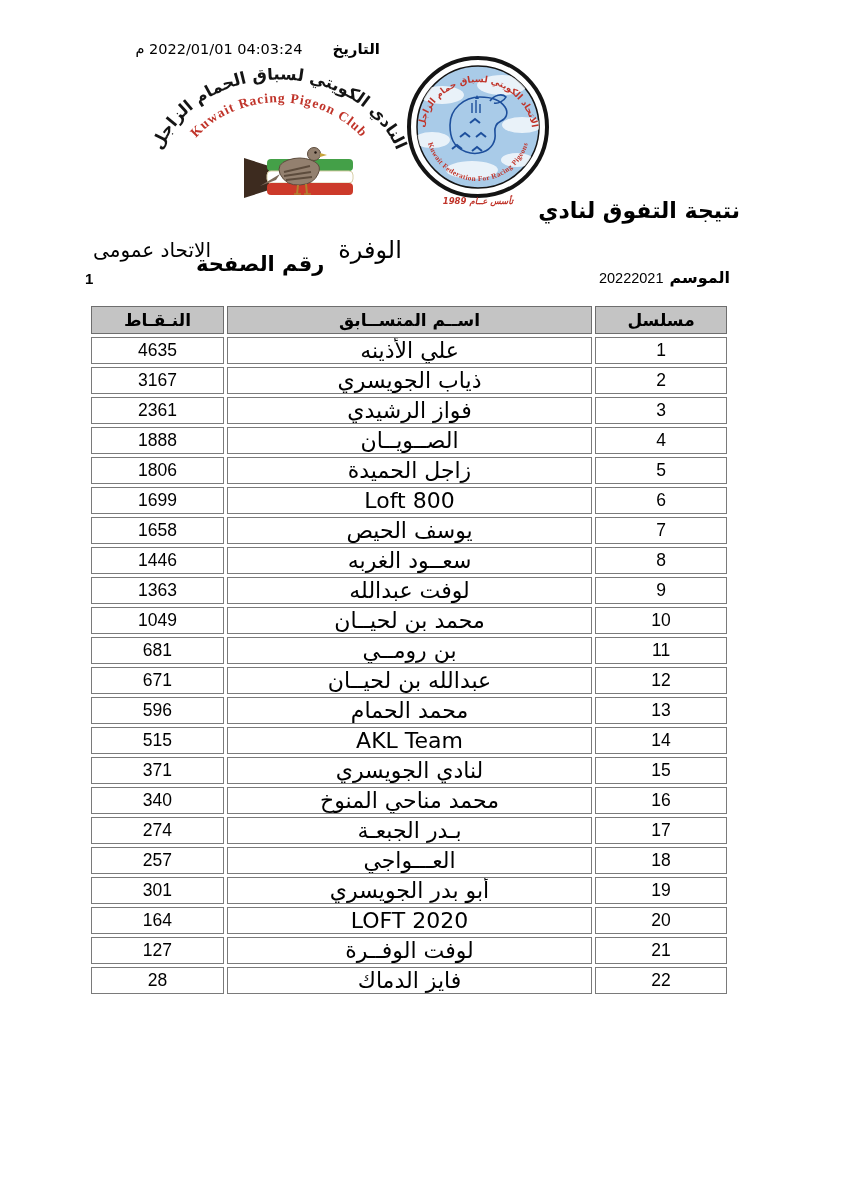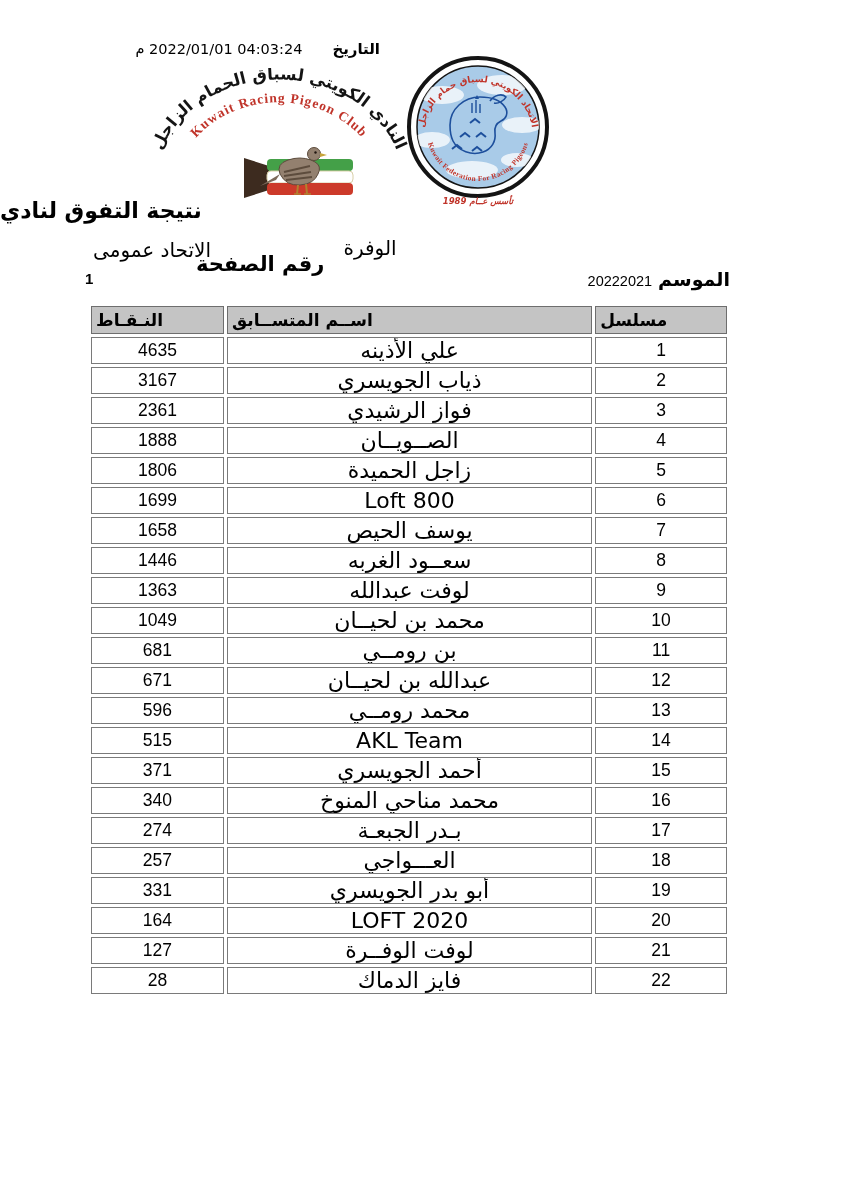--- a/index.html
+++ b/index.html
@@ -6,36 +6,36 @@
   body{width:848px;height:1200px;position:relative;font-family:"DejaVu Sans",sans-serif;color:#000;overflow:hidden;}
 
   
   .date-row{position:absolute;top:40px;left:50px;width:330px;direction:rtl;display:flex;align-items:baseline;gap:30px;font-size:14.5px;}
   .date-label{font-weight:bold;font-size:15px;}
   .date-value{letter-spacing:.3px;}
 
   .logo-left{position:absolute;top:68px;left:148px;width:262px;height:135px;}
   .logo-center{position:absolute;top:55px;left:402px;width:152px;height:152px;}
 
-  .page-title{position:absolute;top:198px;left:0;width:740px;text-align:left;font-size:22px;font-weight:bold;direction:rtl;}
-  .club-name{position:absolute;top:236px;left:0;width:740px;text-align:center;font-size:20px;direction:rtl;}
+  .page-title{position:absolute;top:198px;left:0;width:740px;text-align:right;font-size:22px;font-weight:bold;direction:rtl;}
+  .club-name{position:absolute;top:236px;left:0;width:740px;text-align:center;font-size:24px;direction:rtl;}
   .federation-label{position:absolute;top:238px;left:93px;font-size:20px;direction:rtl;}
 
   .season-row{position:absolute;top:268px;left:590px;width:140px;direction:rtl;display:flex;align-items:baseline;gap:6px;justify-content:flex-start;}
-  .season-label{font-weight:bold;font-size:19px;}
+  .season-label{font-weight:bold;font-size:16px;}
   .season-value{font-size:14.5px;font-family:"Liberation Sans","DejaVu Sans",sans-serif;}
   .pageno-label{position:absolute;top:252px;left:196px;font-weight:bold;font-size:21px;direction:rtl;}
   .pageno-value{position:absolute;top:270px;left:85px;font-weight:bold;font-size:15px;font-family:"Liberation Sans","DejaVu Sans",sans-serif;}
 
   
   table.results{position:absolute;top:303px;left:88px;width:642px;border-collapse:separate;border-spacing:3px 3px;direction:rtl;table-layout:fixed;}
   .results col.c-serial{width:130px;}
   .results col.c-name{width:360px;}
   .results col.c-points{width:131px;}
-  .results th{background:#c4c4c4;border:1px solid #6e6e6e;height:26px;font-size:17px;font-weight:bold;text-align:left;vertical-align:middle;padding:0 4px;}
+  .results th{background:#c4c4c4;border:1px solid #6e6e6e;height:26px;font-size:17px;font-weight:bold;text-align:center;vertical-align:middle;padding:0 4px;}
   .results td{border:1px solid #7a7a7a;height:25px;text-align:center;vertical-align:middle;font-size:16.5px;padding:0 4px;background:#fff;white-space:nowrap;overflow:hidden;}
   .results td.num{font-family:Liberation Sans, sans-serif;font-size:17.5px;}
   .results td.name{font-size:22px;}
 
   
   .arcAr{font-family:"DejaVu Sans",sans-serif;font-weight:bold;}
   .arcEn{font-family:"Liberation Serif","DejaVu Serif",serif;font-weight:bold;}
 </style>
 </head>
 <body>
@@ -210,33 +210,33 @@
   </tr>
 
   <tr>
     <td class="num">12</td>
     <td class="name">عبدالله بن لحيــان</td>
     <td class="num">671</td>
   </tr>
 
   <tr>
     <td class="num">13</td>
-    <td class="name">محمد رومــي</td>
+    <td class="name">محمد الحمام</td>
     <td class="num">596</td>
   </tr>
 
   <tr>
     <td class="num">14</td>
     <td class="name">AKL Team</td>
     <td class="num">515</td>
   </tr>
 
   <tr>
     <td class="num">15</td>
-    <td class="name">أحمد الجويسري</td>
+    <td class="name">لنادي الجويسري</td>
     <td class="num">371</td>
   </tr>
 
   <tr>
     <td class="num">16</td>
     <td class="name">محمد مناحي المنوخ</td>
     <td class="num">340</td>
   </tr>
 
   <tr>
@@ -247,21 +247,21 @@
 
   <tr>
     <td class="num">18</td>
     <td class="name">العـــواجي</td>
     <td class="num">257</td>
   </tr>
 
   <tr>
     <td class="num">19</td>
     <td class="name">أبو بدر الجويسري</td>
-    <td class="num">331</td>
+    <td class="num">301</td>
   </tr>
 
   <tr>
     <td class="num">20</td>
     <td class="name">LOFT 2020</td>
     <td class="num">164</td>
   </tr>
 
   <tr>
     <td class="num">21</td>

